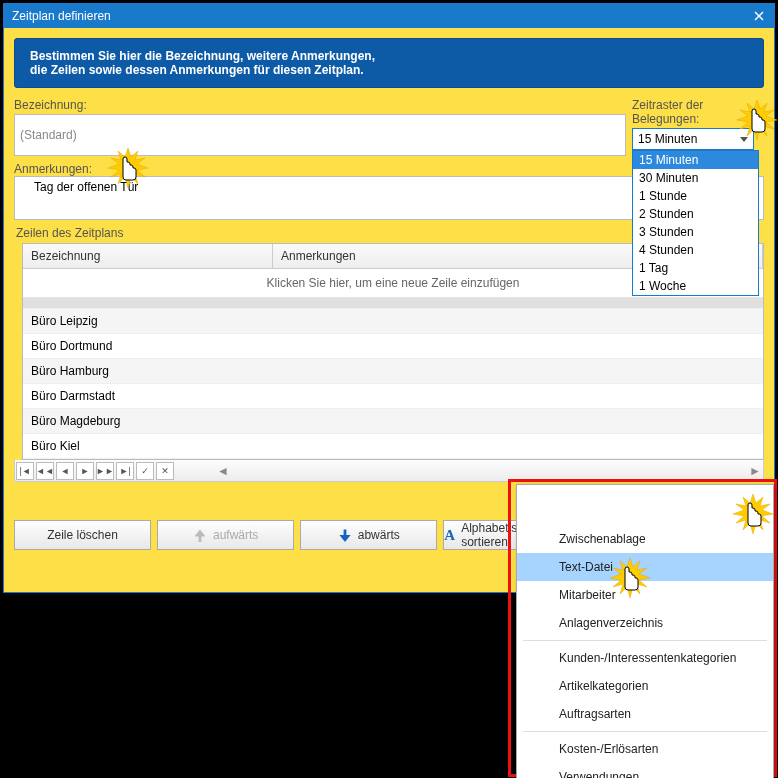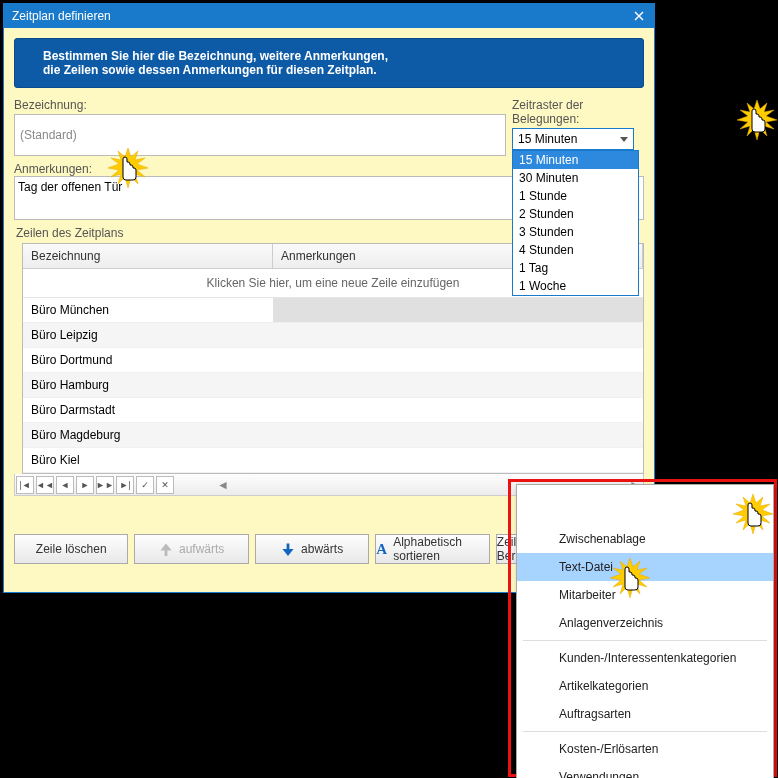--- a/index.html
+++ b/index.html
@@ -1,32 +1,32 @@
 <!DOCTYPE html>
 <html><head>
 <meta charset="utf-8">
 <style>
 * { box-sizing: border-box; margin: 0; padding: 0; font-family: "Segoe UI", Tahoma, sans-serif; font-size: 12px; }
 body { background: #000; width: 778px; height: 778px; position: relative; overflow: hidden; }
 
-.dialog { position: absolute; left: 3px; top: 3px; width: 652px; height: 590px; background: #fef9c3; border: 1px solid #1979ca; }
+.dialog { position: absolute; left: 3px; top: 3px; width: 772px; height: 590px; background: #fde047; border: 1px solid #1979ca; }
 .titlebar { height: 24px; background: #1979ca; color: #fff; display: flex; align-items: center; padding: 0 8px; justify-content: space-between; }
 .titlebar .close { width: 14px; height: 14px; display: flex; align-items: center; justify-content: center; cursor: pointer; }
 .titlebar .close svg { stroke: #fff; }
 
 .content { padding: 10px 10px 0 10px; }
 
-.banner { background: #0d5aa7; border: 1px solid #0a4c8c; border-radius: 3px; color: #fff; padding: 10px 28px; font-weight: bold; margin-bottom: 10px; }
+.banner { background: #0d5aa7; border: 1px solid #0a4c8c; border-radius: 3px; color: #fff; padding: 10px 15px; font-weight: bold; margin-bottom: 10px; }
 
 .field-row { display: flex; gap: 6px; margin-bottom: 6px; }
 .field-col { display: flex; flex-direction: column; }
 .field-col.grow { flex: 1; }
 .field-label { color: #555; margin-bottom: 2px; }
 .text-input { border: 1px solid #bbb; background: #fff; padding: 20px 5px; height: 22px; }
-.textarea { border: 1px solid #bbb; background: #fff; padding: 3px 3px; height: 44px; width: 100%; }
+.textarea { border: 1px solid #bbb; background: #fff; padding: 3px 19px; height: 44px; width: 100%; }
 
 .dropdown-box { position: relative; width: 122px; }
 .dropdown-sel { border: 1px solid #1979ca; background: #fff; height: 22px; display: flex; align-items: center; padding: 0 5px; justify-content: space-between; }
 .dropdown-sel .caret { width: 0; height: 0; border-left: 4px solid transparent; border-right: 4px solid transparent; border-top: 5px solid #555; }
 .dropdown-list { position: absolute; left: 0; top: 22px; width: 127px; background: #fff; border: 1px solid #1979ca; z-index: 5; }
 .dropdown-list .opt { padding: 2px 6px; cursor: pointer; }
 .dropdown-list .opt.sel { background: #2d89de; color: #fff; }
 
 .group-label { color: #555; margin: 6px 0 3px 2px; }
 
@@ -117,21 +117,20 @@
 
     <div class="group-label">Zeilen des Zeitplans</div>
 
     <div class="grid">
       <div class="grid-head">
         <div class="col col1">Bezeichnung</div>
         <div class="col col2">Anmerkungen</div>
       </div>
       <div class="grid-new">Klicken Sie hier, um eine neue Zeile einzufügen</div>
       <div class="grid-row hl">
-          <div class="cell cell1">Büro München</div>
           <div class="cell cell2"></div>
         </div>
       <div class="grid-row alt">
           <div class="cell cell1">Büro Leipzig</div>
           <div class="cell cell2"></div>
         </div>
       <div class="grid-row">
           <div class="cell cell1">Büro Dortmund</div>
           <div class="cell cell2"></div>
         </div>

